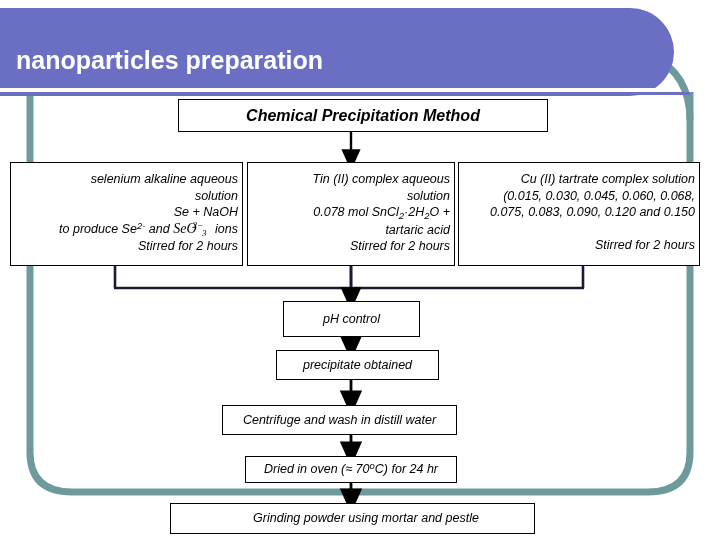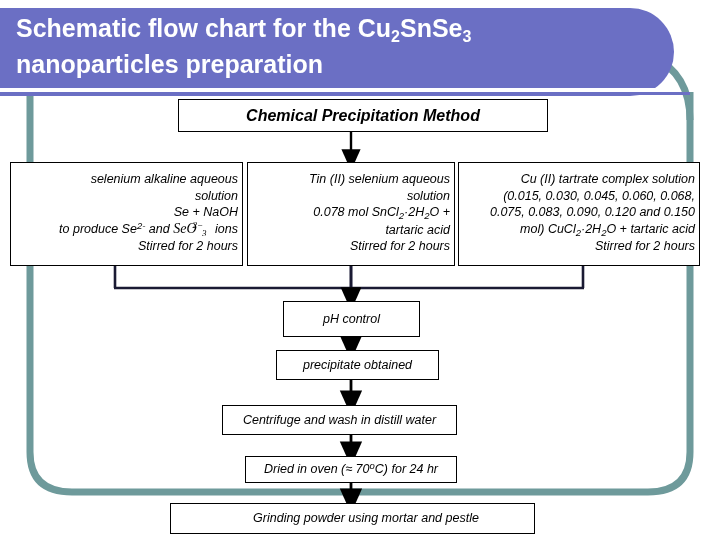--- a/index.html
+++ b/index.html
@@ -184,21 +184,21 @@
 
     <path d="M 30 92 L 30 452 Q 30 492 72 492 L 648 492 Q 690 492 690 452 L 690 92" fill="none" stroke="#6E9A9B" stroke-width="7" stroke-linecap="butt"></path>
 
     <path d="M 690 120 Q 690 74 652 56" fill="none" stroke="#6E9A9B" stroke-width="7" stroke-linecap="butt"></path>
   </svg>
 
   <div class="banner"></div>
   <div class="banner-rule2"></div>
   <div class="banner-rule"></div>
   <div class="title-text">
-    <span><span>Schematic flow chart for the Cu</span><sub>2</sub><span>SnSe</span><sub>3</sub></span><br>
+    <br>
     <span>nanoparticles preparation</span>
   </div>
 
   <svg class="conn-svg" viewBox="0 0 720 540">
     <defs>
       <marker id="arrow" markerWidth="9" markerHeight="9" refX="4.5" refY="4" orient="auto">
         <path d="M0,0 L9,4 L0,8 z" fill="#000000"></path>
       </marker>
     </defs>
 
@@ -227,34 +227,34 @@
       <span>selenium alkaline aqueous</span><br>
       <span>solution</span><br>
       <span>Se + NaOH</span><br>
       <span><span>to produce Se</span><span class="sup">2-</span><span> and  </span><span class="serif-ion"><span>SeO</span><span class="ssup">2−</span><span class="ssub">3</span></span><span> ions</span></span><br>
       <span>Stirred for 2 hours</span>
     </div>
   </div>
 
   <div class="box top-box" id="box-tin">
     <div class="box-inner">
-      <span>Tin (II) selenium aqueous</span><br>
+      <span>Tin (II) complex aqueous</span><br>
       <span>solution</span><br>
       <span><span>0.078 mol SnCl</span><span class="sub">2</span><span>·2H</span><span class="sub">2</span><span>O +</span></span><br>
       <span>tartaric acid</span><br>
       <span>Stirred for 2 hours</span>
     </div>
   </div>
 
   <div class="box top-box" id="box-copper">
     <div class="box-inner">
       <span>Cu (II) tartrate complex solution</span><br>
       <span>(0.015, 0.030, 0.045, 0.060, 0.068,</span><br>
       <span>0.075, 0.083, 0.090, 0.120 and 0.150</span><br>
-      <span><span>mol) CuCl</span><span class="sub">2</span><span>·2H</span><span class="sub">2</span><span>O +  tartaric acid</span></span><br>
+      <br>
       <span>Stirred for 2 hours</span>
     </div>
   </div>
 
   <div class="box step-box" id="box-ph">
     <div class="box-inner">pH control</div>
   </div>
 
   <div class="box step-box" id="box-precip">
     <div class="box-inner">precipitate obtained</div>

